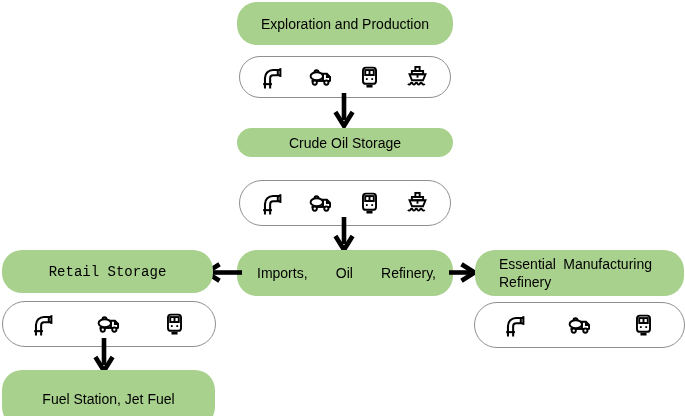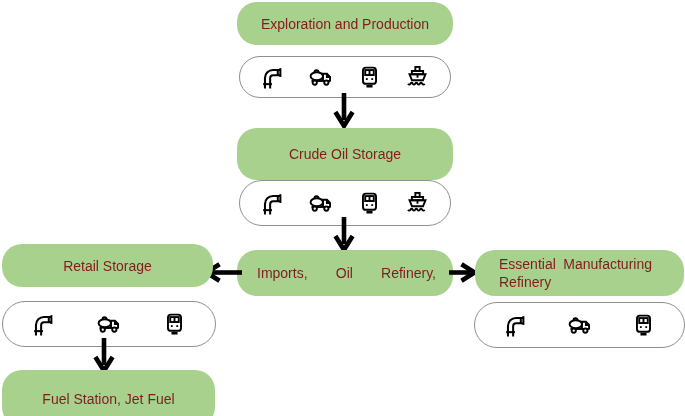--- a/index.html
+++ b/index.html
@@ -15,21 +15,21 @@
   .node {
     position: absolute;
     box-sizing: border-box;
     background: var(--node-green, #a9d18e);
     border-radius: 20px;
     display: flex;
     align-items: center;
     justify-content: center;
     font-size: 14px;
     line-height: 18px;
-    color: #7f1d1d;
+    color: #000000;
   }
   .node.multiline {
     flex-direction: column;
     align-items: stretch;
     justify-content: center;
   }
   .node .jline { text-align: justify; text-align-last: justify; }
   .pill {
     position: absolute;
     box-sizing: border-box;
@@ -115,21 +115,21 @@
       <svg class="ticon" viewBox="0 0 24 24">
         <use href="#sym-ship"></use>
       </svg>
     </div>
 
   <svg class="arrow" style="left:333px; top:93px; width:22px; height:36px;" viewBox="0 0 22 36">
     <path d="M11 0 V27"></path>
     <path d="M2.4 19 L11 32.8 L19.6 19"></path>
   </svg>
 
-  <div class="node" style="left:237px; top:128px; width:216px; height:52px;">
+  <div class="node" style="left:237px; top:128px; width:216px; height:29px;">
     <span>Crude Oil Storage</span>
   </div>
 
   <div class="pill" style="left:239px; top:180px; width:212px; height:46px;">
       <svg class="ticon" viewBox="0 0 24 24">
         <use href="#sym-pipeline"></use>
       </svg>
       <svg class="ticon" viewBox="0 0 24 24">
         <use href="#sym-tanker-truck"></use>
       </svg>
@@ -153,21 +153,21 @@
   <svg class="arrow" style="left:202px; top:262px; width:40px; height:21px;" viewBox="0 0 40 21">
     <path d="M40 10.5 H9"></path>
     <path d="M17.5 2.2 L4.4 10.5 L17.5 18.8"></path>
   </svg>
 
   <svg class="arrow" style="left:449px; top:262px; width:30px; height:21px;" viewBox="0 0 30 21">
     <path d="M0 10.5 H21"></path>
     <path d="M12.5 2.2 L25.6 10.5 L12.5 18.8"></path>
   </svg>
 
-  <div class="node" style="left:2px; top:244px; width:211px; height:43px;">
+  <div class="node" style="left:2px; top:250px; width:211px; height:43px;font-family:Liberation Mono, monospace;">
     <span>Retail Storage</span>
   </div>
 
   <div class="pill" style="left:2px; top:301px; width:214px; height:46px;">
       <svg class="ticon" viewBox="0 0 24 24">
         <use href="#sym-pipeline"></use>
       </svg>
       <svg class="ticon" viewBox="0 0 24 24">
         <use href="#sym-tanker-truck"></use>
       </svg>

